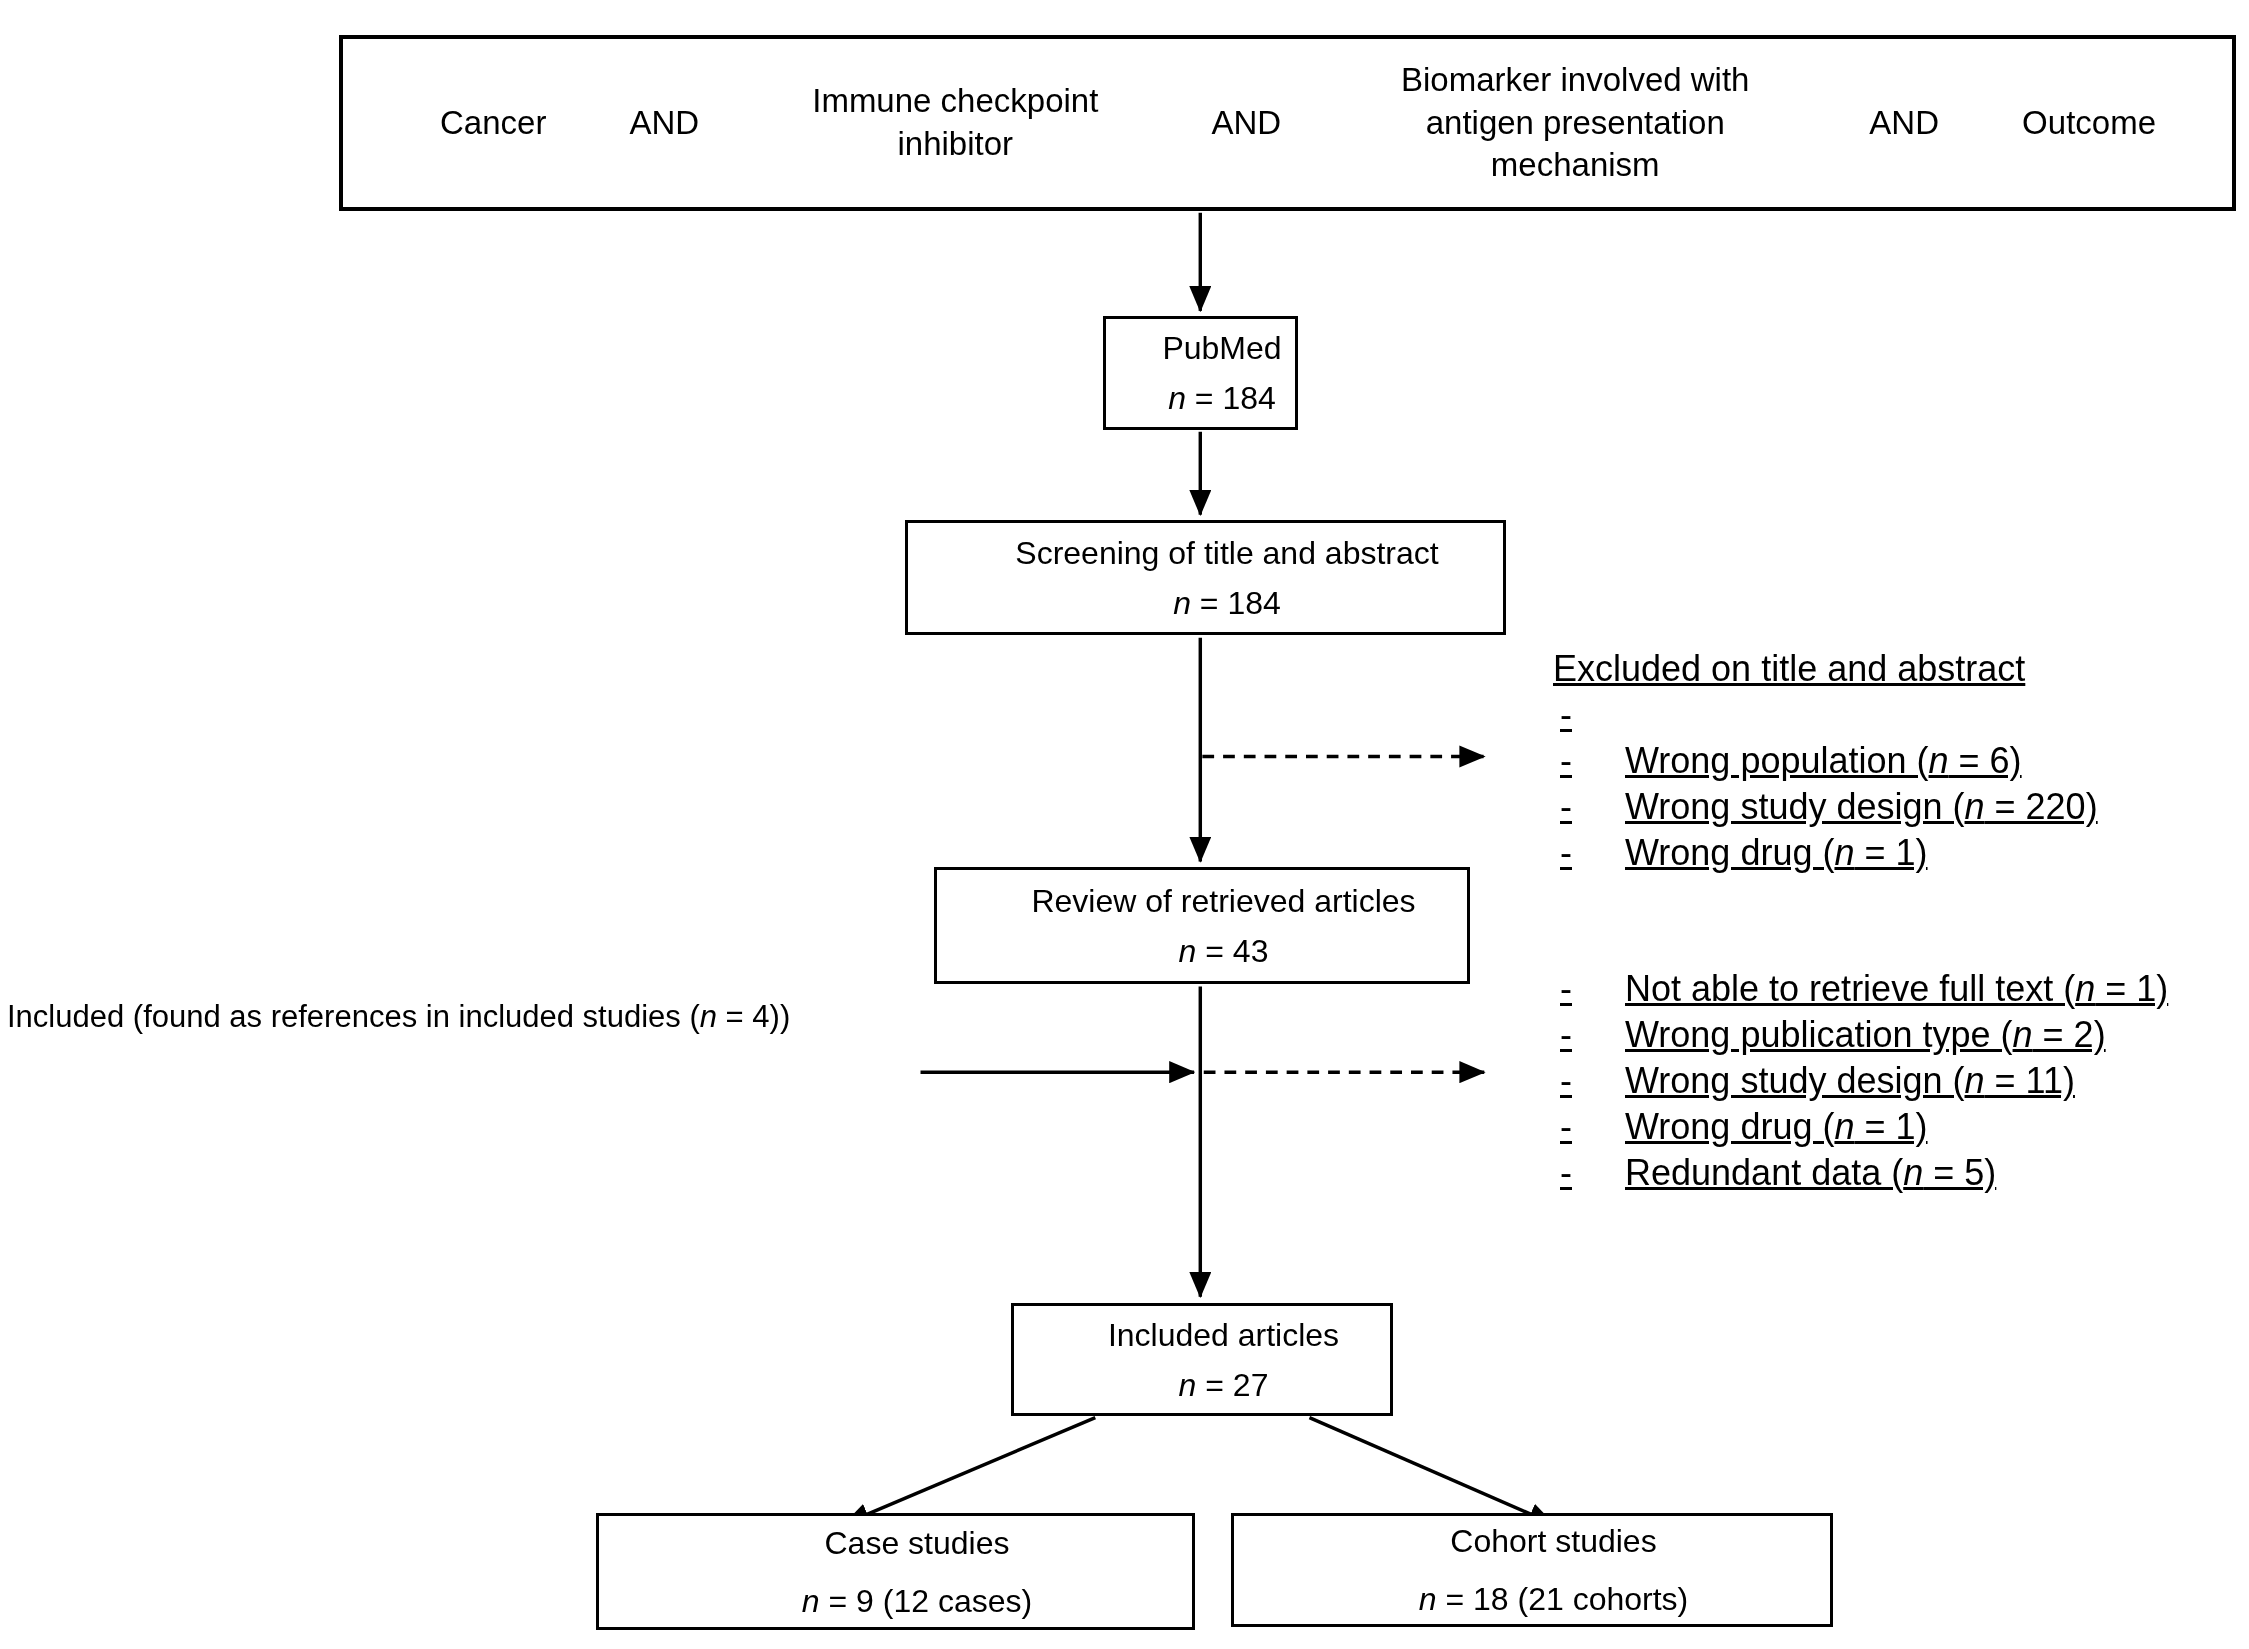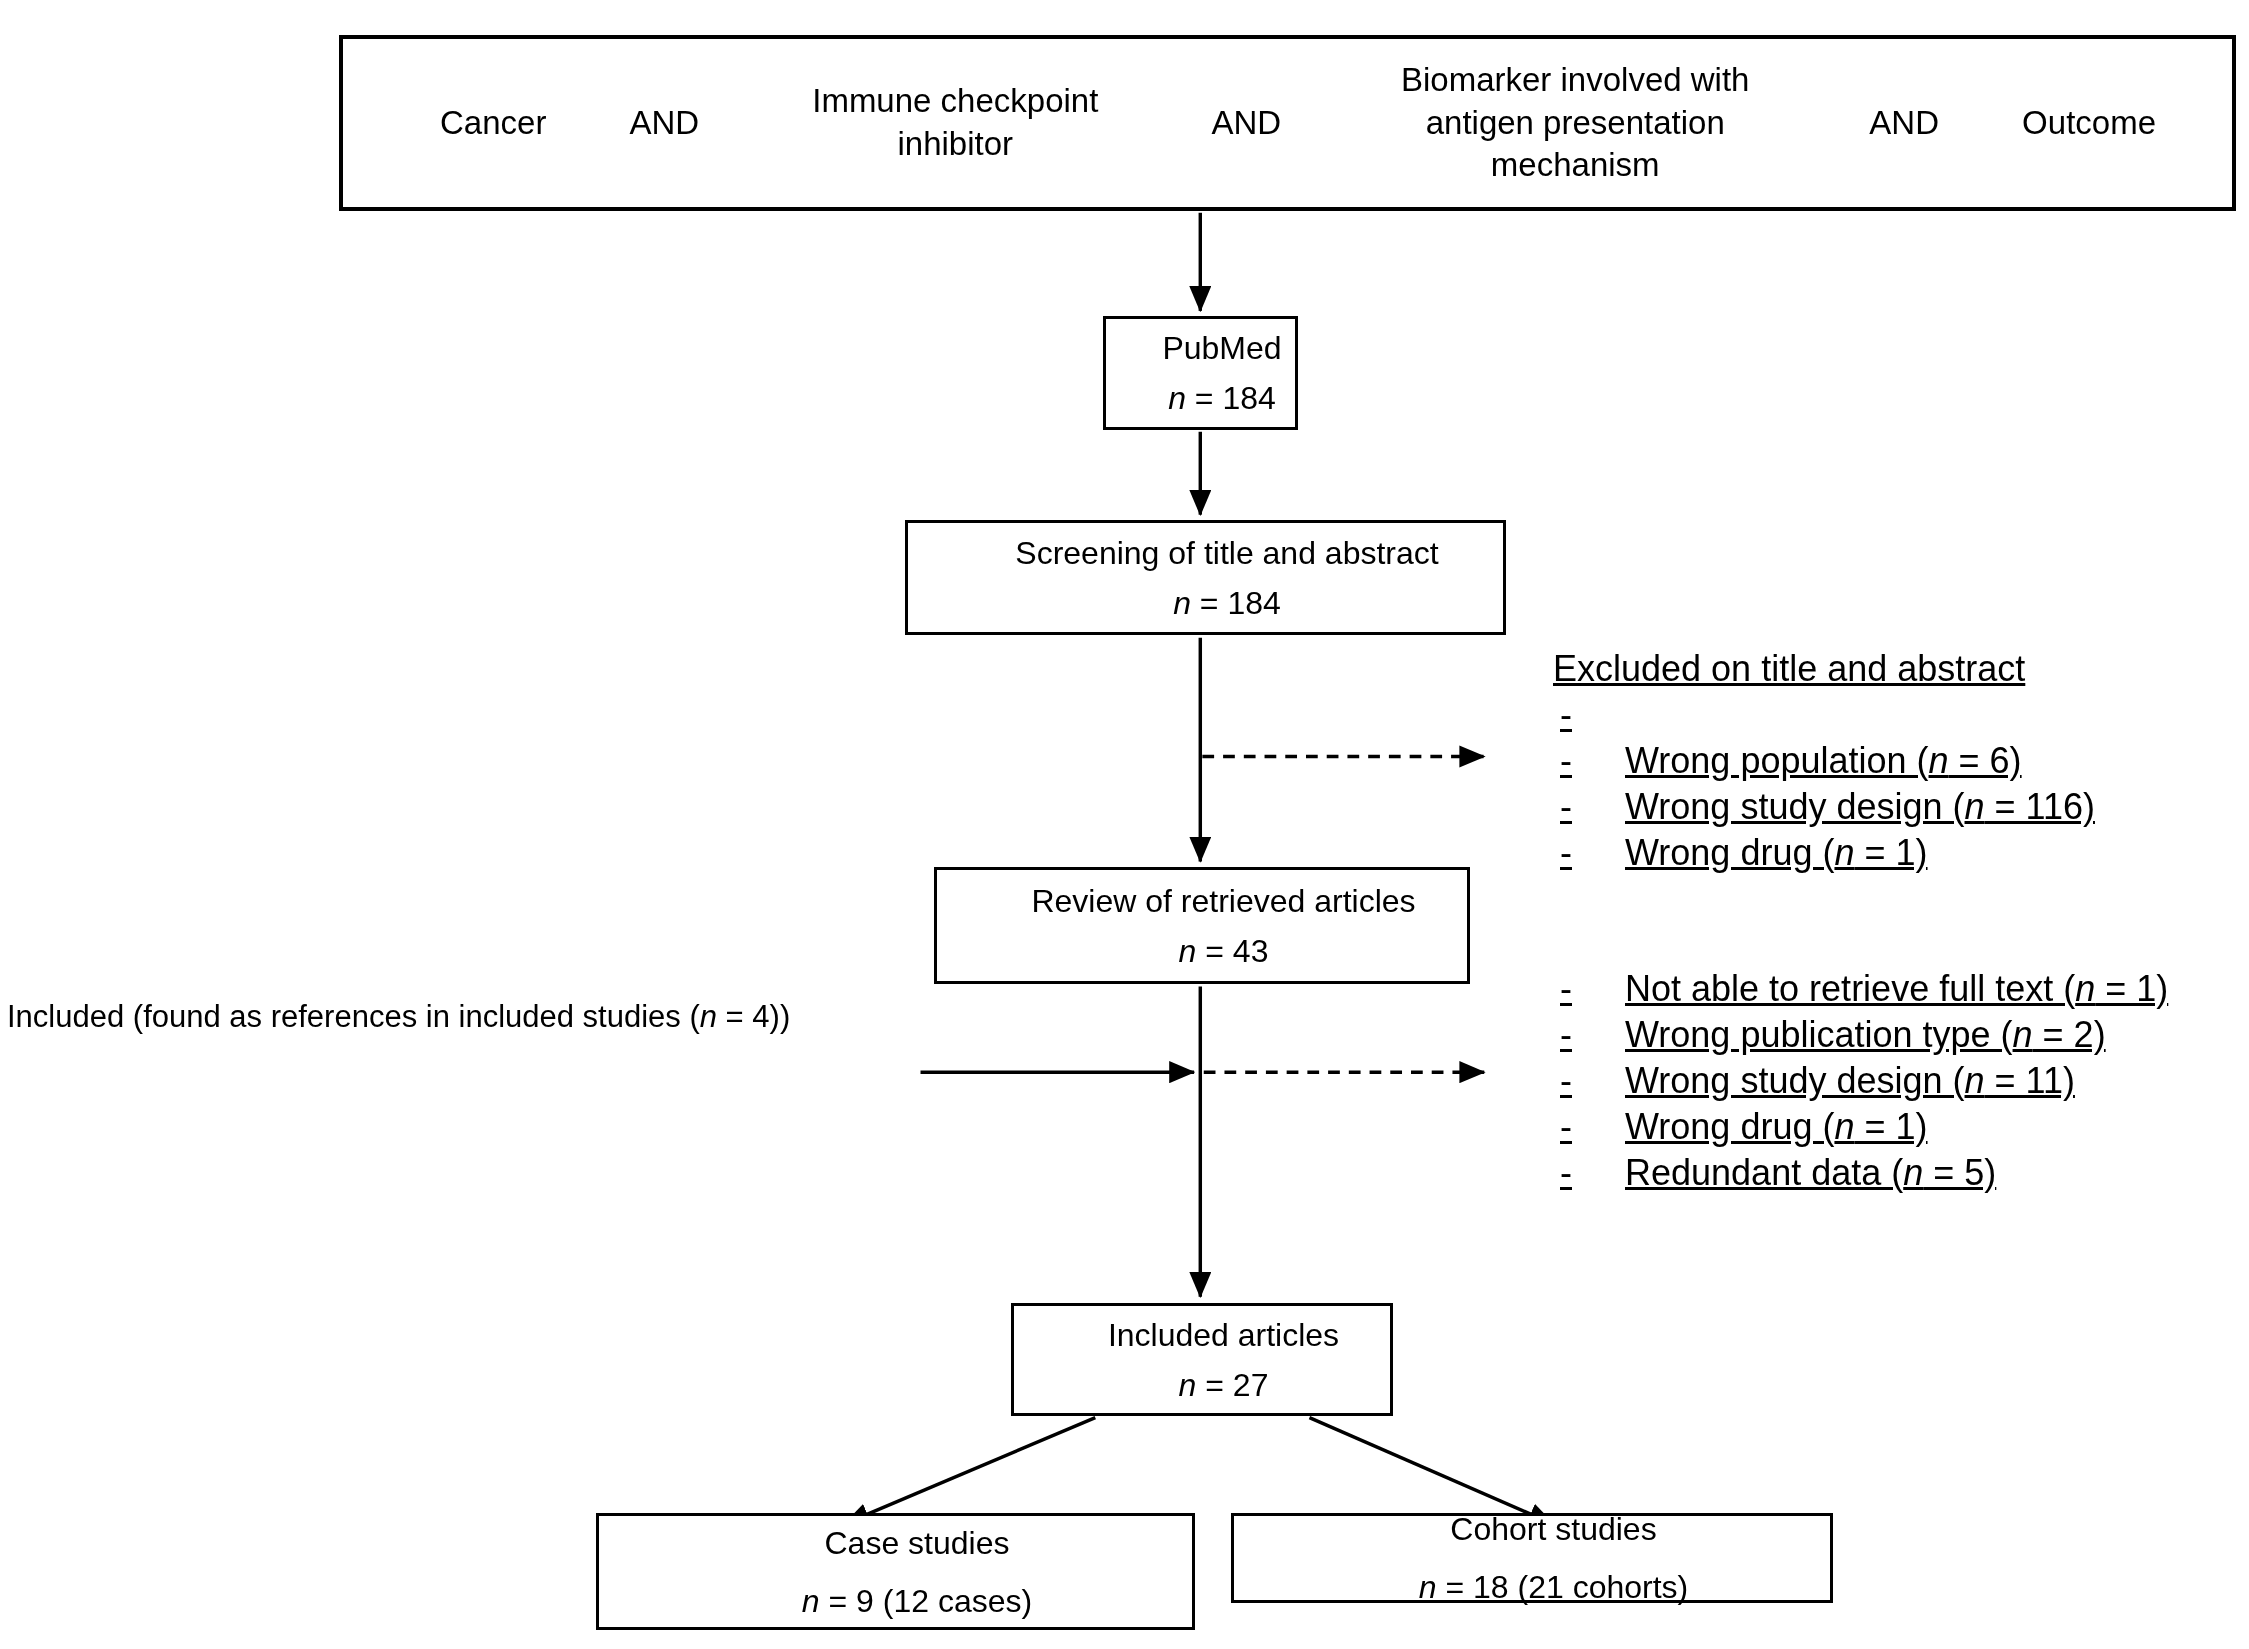--- a/index.html
+++ b/index.html
@@ -92,39 +92,39 @@
   <div class="box" style="left:1011px; top:1303px; width:382px; height:113px;">
     <div>Included articles</div>
     <div><i>n</i><span> = 27</span></div>
   </div>
 
   <div class="box tall" style="left:596px; top:1513px; width:599px; height:117px;">
     <div>Case studies</div>
     <div><i>n</i><span> = 9 (12 cases)</span></div>
   </div>
 
-  <div class="box tall" style="left:1231px; top:1513px; width:602px; height:90px;">
+  <div class="box tall" style="left:1231px; top:1513px; width:602px; height:114px;">
     <div>Cohort studies</div>
     <div><i>n</i><span> = 18 (21 cohorts)</span></div>
   </div>
 
   <div class="side-note"><span>Included (found as references in included studies (</span><i>n</i><span> = 4))</span></div>
 
   <div class="excl" style="left:1553px; top:646px;">
     <div class="excl-heading">Excluded on title and abstract</div>
     <div class="xitem">
       <span class="xbullet">-</span>
     </div>
     <div class="xitem">
       <span class="xbullet">-</span>
       <span class="xtext"><span>Wrong population (</span><i>n</i><span> = 6)</span></span>
     </div>
     <div class="xitem">
       <span class="xbullet">-</span>
-      <span class="xtext"><span>Wrong study design (</span><i>n</i><span> = 116)</span></span>
+      <span class="xtext"><span>Wrong study design (</span><i>n</i><span> = 220)</span></span>
     </div>
     <div class="xitem">
       <span class="xbullet">-</span>
       <span class="xtext"><span>Wrong drug (</span><i>n</i><span> = 1)</span></span>
     </div>
   </div>
 
   <div class="excl" style="left:1553px; top:966px;">
     <div class="xitem">
       <span class="xbullet">-</span>

